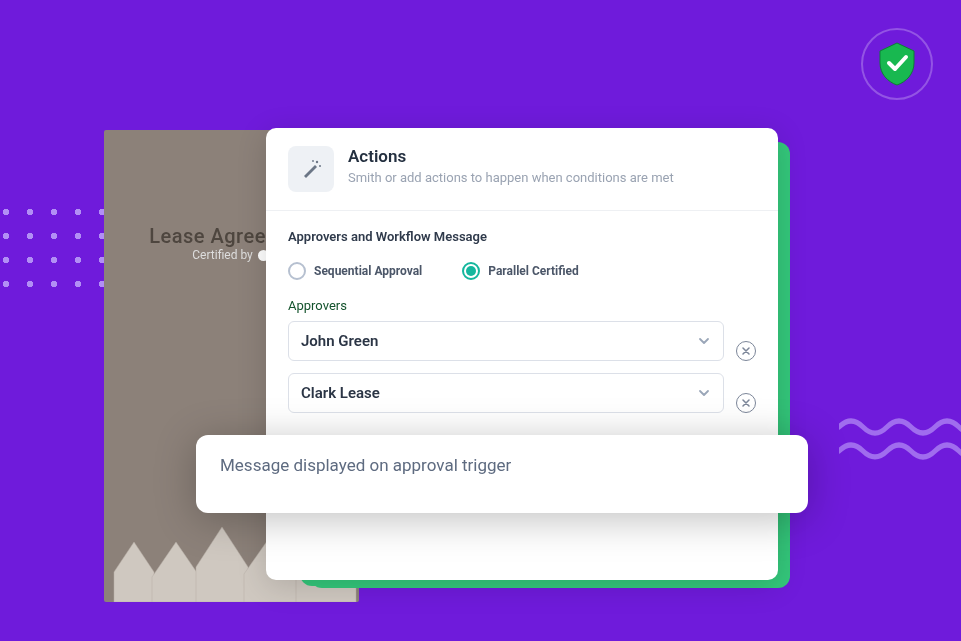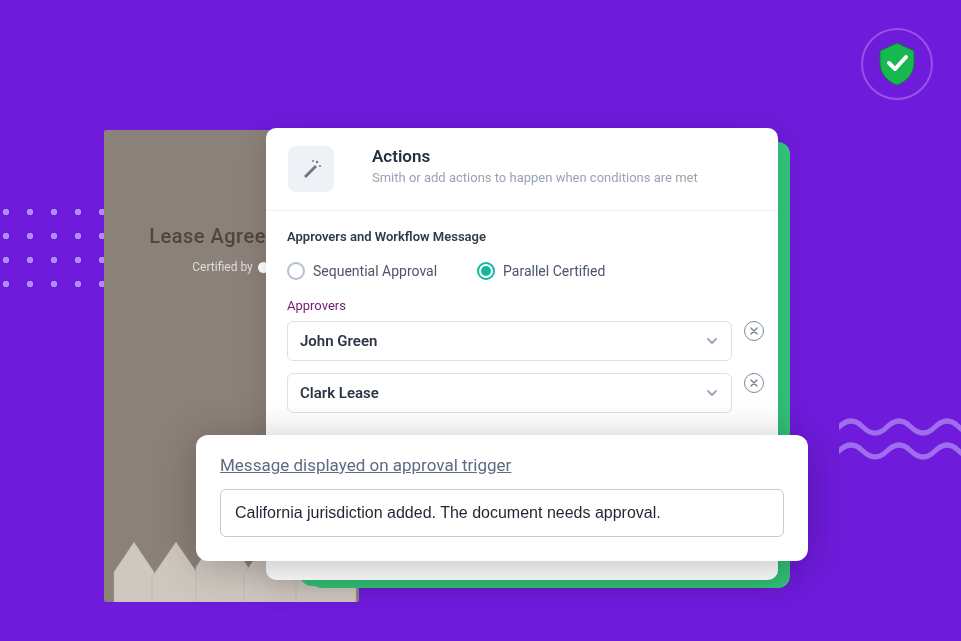--- a/index.html
+++ b/index.html
@@ -21,54 +21,54 @@
   background-size: 24px 24px;
 }
 
 .waves { position: absolute; right: -18px; top: 415px; }
 
 .docprev {
   position: absolute; left: 104px; top: 130px; width: 255px; height: 472px;
   background: #8c8179; border-radius: 2px; overflow: hidden;
 }
 .docprev .title { margin-top: 94px; text-align: center; font-size: 20px; color: #4e463f; font-weight: 500; letter-spacing: .5px; }
-.docprev .cert { margin-top: 12px; text-align: center; font-size: 12px; color: #ddd; }
+.docprev .cert { text-align: center; font-size: 12px; color: #ddd; }
 .docprev .cert .dot { display:inline-block; width:11px; height:11px; border-radius:50%; background:#fff; vertical-align:middle; margin:0 2px; }
 .houses { position:absolute; bottom:0; left:0; right:0; height:200px; }
 
 .stacklayer { position:absolute; background:#34c77b; border-radius:12px; }
 .s1 { left: 310px; top: 148px; width: 480px; height: 440px; }
 .s2 { left: 300px; top: 142px; width: 490px; height: 444px; }
 
 .card {
   position: absolute; left: 266px; top: 128px; width: 512px; height: 452px;
   background: #fff; border-radius: 10px; box-shadow: 0 6px 30px rgba(0,0,0,.15);
 }
-.card-head { display:flex; align-items:flex-start; padding:18px 22px; border-bottom:1px solid #eef0f3;gap:24px; }
+.card-head { display:flex; align-items:flex-start; padding:18px 22px; border-bottom:1px solid #eef0f3; }
 .iconbox { width:46px; height:46px; background:#eef1f5; border-radius:8px; display:flex; align-items:center; justify-content:center; margin-right:14px; flex:0 0 46px; }
 .card-title { font-size:17px; font-weight:600; color:#243040; }
 .card-sub { font-size:13px; color:#9aa3b2; margin-top:4px; }
-.card-body { padding: 18px 14px; margin-left: 7px; }
+.card-body { padding: 18px 22px; }
 .section-label { font-size:13px; font-weight:600; color:#2f3a4b; margin-bottom:18px; }
 .radiorow { display:flex; gap:40px; margin-bottom:18px; }
-.radio { display:flex; align-items:center; gap:8px; font-size:14px; color:#4b5668; cursor:pointer; }
+.radio { display:flex; align-items:center; gap:8px; font-size:12px; color:#4b5668; cursor:pointer;font-weight:bold; }
 .radio .rcircle { width:18px; height:18px; border:2px solid #b6c0d0; border-radius:50%; display:flex; align-items:center; justify-content:center; flex:0 0 18px; }
 .radio.selected .rcircle { border-color:#15b79e; }
 .radio.selected .rcircle::after { content:""; width:10px; height:10px; border-radius:50%; background:#15b79e; }
-.fieldlabel { font-size:13px; color:#701a75; margin-bottom:8px; }
-.approver-row { display:flex; align-items:flex-start; gap:12px; margin-bottom:12px; }
+.fieldlabel { font-size:13px; color:#14532d; margin-bottom:8px; }
+.approver-row { display:flex; align-items:flex-end; gap:12px; margin-bottom:12px; }
 .selectbox { flex:1; height:40px; border:1px solid #dce0e8; border-radius:6px; display:flex; align-items:center; justify-content:space-between; padding:0 12px; font-size:15px; color:#2b3545; font-weight:600; background:#fff; cursor:pointer; }
 .chev { color:#9aa6b8; }
 .rembtn { width:20px; height:20px; border:1.5px solid #7c8699; border-radius:50%; display:flex; align-items:center; justify-content:center; color:#7c8699; font-size:11px; line-height:1; cursor:pointer; flex:0 0 20px; }
 
 .msgcard {
   position:absolute; left:196px; top:435px; width:612px; background:#fff;
   border-radius:12px; box-shadow:0 6px 40px rgba(0,0,0,.25); padding:20px 24px 24px;
 }
-.msglabel { font-size:17px; color:#5e6b80; margin-bottom:14px;text-decoration:underline; }
+.msglabel { font-size:17px; color:#5e6b80; margin-bottom:14px; }
 .msginput { width:100%; height:48px; border:1px solid #c2ccda; border-radius:6px; padding:0 14px; font-size:16px; color:#1f2633; }
 </style>
 </head>
 <body>
 
 <div class="dotgrid"></div>
 
 <svg class="waves" width="140" height="60" viewBox="0 0 140 60">
   <path d="M0 12 Q 12 0 24 12 T 48 12 T 72 12 T 96 12 T 120 12 T 144 12" stroke="#a06dee" stroke-width="5" fill="none" stroke-linecap="round"></path>
   <path d="M0 36 Q 12 24 24 36 T 48 36 T 72 36 T 96 36 T 120 36 T 144 36" stroke="#a06dee" stroke-width="5" fill="none" stroke-linecap="round"></path>
@@ -155,14 +155,13 @@
         <svg width="8" height="8" viewBox="0 0 8 8">
             <path d="M1 1 L7 7 M7 1 L1 7" stroke="currentColor" stroke-width="1.5" stroke-linecap="round"></path>
           </svg>
       </div>
     </div>
   </div>
 </div>
 
 <div class="msgcard">
   <div class="msglabel">Message displayed on approval trigger</div>
-  <input class="msginput" type="text" value="California jurisdiction added. The document needs approval." style="">
 </div>
 
 </body></html>

